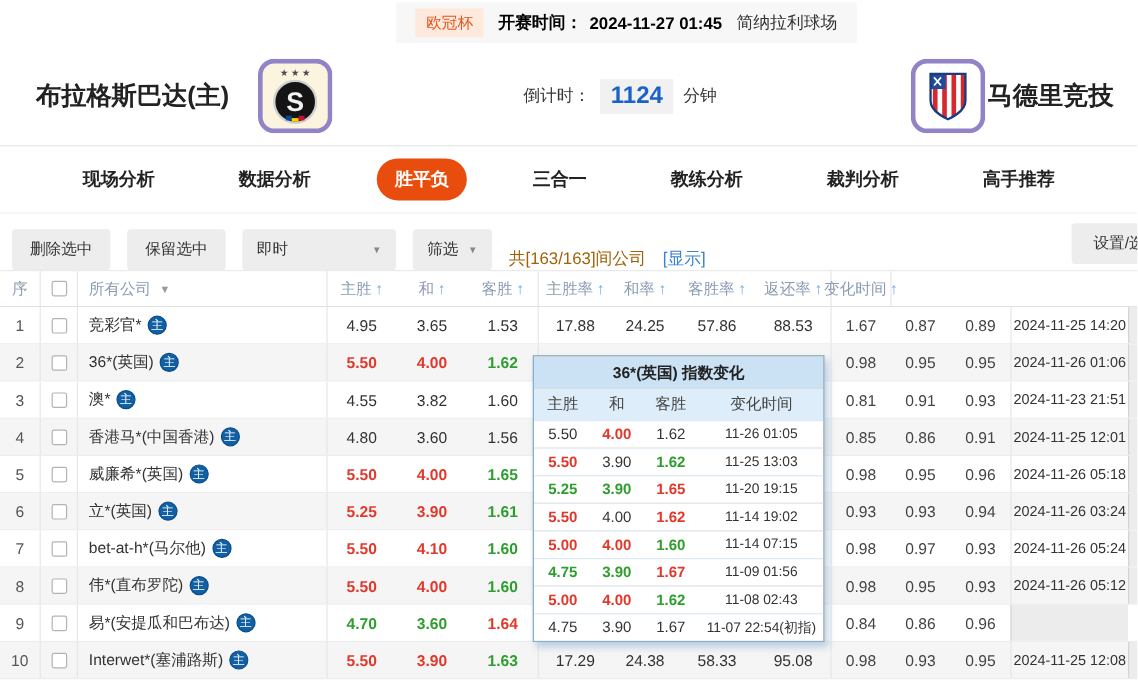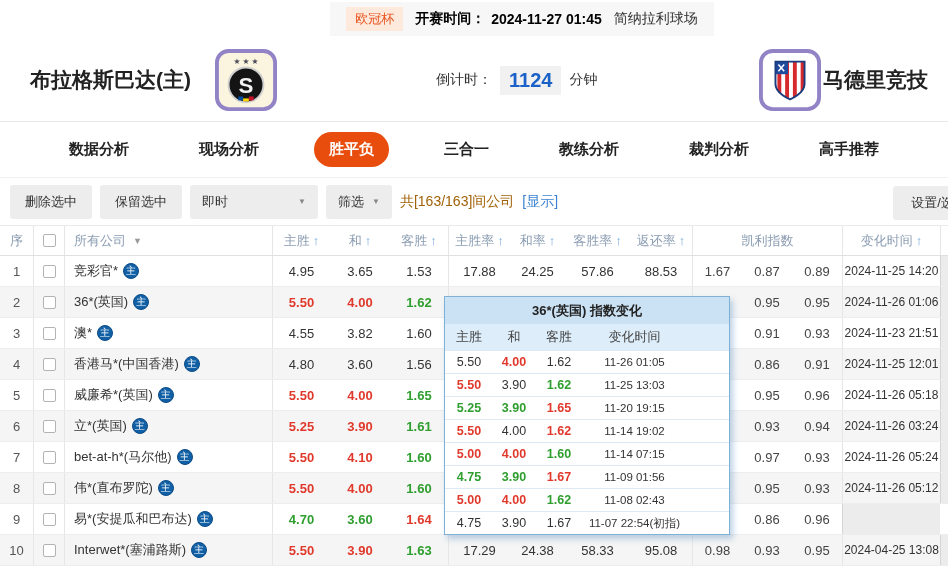--- a/index.html
+++ b/index.html
@@ -30,21 +30,21 @@
   .cd-label,.cd-unit{font-size:14px;color:#333}
   .cd-value{font-size:20px;font-weight:bold;color:#1b62c8;background:#f1f1f1;padding:3px 9px}
 
   
   .tabs{height:56px;display:flex;align-items:center;justify-content:center;gap:40px;
         border-bottom:1px solid #f0f0f0}
   .tab{font-size:15px;font-weight:bold;color:#222;padding:8px 15px;border-radius:18px;cursor:pointer}
   .tab.active{background:var(--orange);color:#fff}
 
   
-  .toolbar{height:47px;display:flex;align-items:center;gap:8px;padding-left:10px;position:relative}
+  .toolbar{height:47px;display:flex;align-items:flex-end;gap:14px;padding-left:10px;position:relative}
   .tb-btn{background:#ededed;border:none;border-radius:3px;font-size:13px;color:#333;
         padding:8px 15px;font-family:inherit;cursor:pointer;white-space:nowrap}
   .tb-select{background:#ededed;border-radius:3px;font-size:13px;color:#333;padding:8px 12px;
         display:flex;align-items:center;cursor:pointer}
   .tb-select.wide{width:128px;justify-content:space-between}
   .caret{font-size:8px;color:#888;margin-left:8px}
   .count-text{font-size:14px;color:#a16207;}
   .show-link{font-size:14px;color:var(--blue);cursor:pointer;text-decoration:none}
   .settings-btn{position:absolute;left:893px;top:8px;width:92px}
 
@@ -67,21 +67,21 @@
        color:#fff;font-size:10px;display:inline-flex;align-items:center;justify-content:center;margin-left:5px}
   .c-k{color:#333}
   .c-r{color:var(--red);font-weight:bold}
   .c-g{color:var(--green);font-weight:bold}
   .kelly{color:#444}
   .time{font-size:12px;color:#333}
   .sliver{background:#ececec;border-left:1px solid #d5d5d5;height:100%}
   .hsliver{border-left:1px solid #e6e6e6;height:100%}
 
   
-  .popup{position:absolute;left:444px;top:296px;width:286px;background:#fdba74;z-index:5;
+  .popup{position:absolute;left:444px;top:296px;width:243px;background:#fdba74;z-index:5;
         border:1px solid #7fb0d6;box-shadow:3px 4px 6px rgba(110,155,200,.45)}
   .popup-title{height:27px;background:#cbe2f4;display:flex;align-items:center;justify-content:center;
         font-size:13px;font-weight:bold;color:#222}
   .popup-head,.prow{display:grid;grid-template-columns:48px 42px 48px 103px;align-items:center}
   .popup-head{height:26px;background:#ddedf9;color:#444;font-size:13px}
   .prow{height:23px;font-size:12.5px;border-top:1px solid #ddeaf6;background:#fff}
   .pc{display:flex;align-items:center;justify-content:center;white-space:nowrap}
   .ptime{font-size:11.5px;color:#333}
 </style>
 </head>
@@ -137,22 +137,22 @@
             <path d="M20 16 l6 7 M26 16 l-6 7" stroke="#fff" stroke-width="1.5" fill="none"></path>
           </g>
           <path d="M17 13 h30 v23 c0 10 -15 16 -15 16 c0 0 -15 -6 -15 -16 Z" fill="none" stroke="#1a3c7c" stroke-width="2"></path>
         </svg>
       </span>
       <span class="team-name">马德里竞技</span>
     </div>
   </div>
 
   <div class="tabs" id="tabs">
+      <div class="tab">现场分析</div>
       <div class="tab">数据分析</div>
-      <div class="tab">现场分析</div>
       <div class="tab active">胜平负</div>
       <div class="tab">三合一</div>
       <div class="tab">教练分析</div>
       <div class="tab">裁判分析</div>
       <div class="tab">高手推荐</div>
     </div>
 
   <div class="toolbar">
     <button class="tb-btn">删除选中</button>
     <button class="tb-btn">保留选中</button>
@@ -200,21 +200,20 @@
           <span class="arr">↑</span>
       </div>
       <div class="c">
         <span>客胜率</span>
           <span class="arr">↑</span>
       </div>
       <div class="c">
         <span>返还率</span>
           <span class="arr">↑</span>
       </div>
-      <div class="c bl kh">凯利指数</div>
       <div class="c bl">
         <span>变化时间</span>
           <span class="arr">↑</span>
       </div>
       <div class="hsliver"></div>
     </div>
     <div id="rows">
         <div class="trow">
           <div class="c seq">1</div>
           <div class="c bl">
@@ -424,21 +423,21 @@
           <div class="c bl c-r">5.50</div>
           <div class="c c-r">3.90</div>
           <div class="c c-g">1.63</div>
           <div class="c rate bl">17.29</div>
           <div class="c rate">24.38</div>
           <div class="c rate">58.33</div>
           <div class="c rate">95.08</div>
           <div class="c kelly bl">0.98</div>
           <div class="c kelly">0.93</div>
           <div class="c kelly">0.95</div>
-          <div class="c bl time">2024-04-25 13:08</div>
+          <div class="c bl time">2024-11-25 12:08</div>
           <div class="sliver"></div>
         </div>
       </div>
   </div>
 
   <div class="popup">
     <div class="popup-title">36*(英国) 指数变化</div>
     <div class="popup-head" id="popup-head">
         <div class="pc">主胜</div>
         <div class="pc">和</div>

